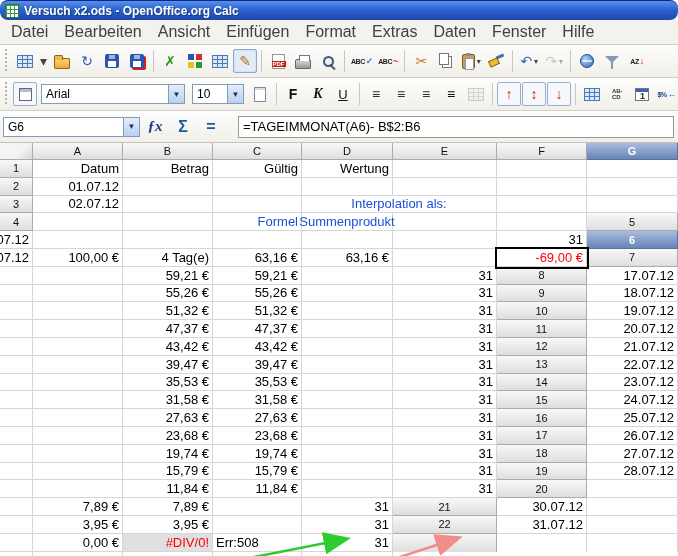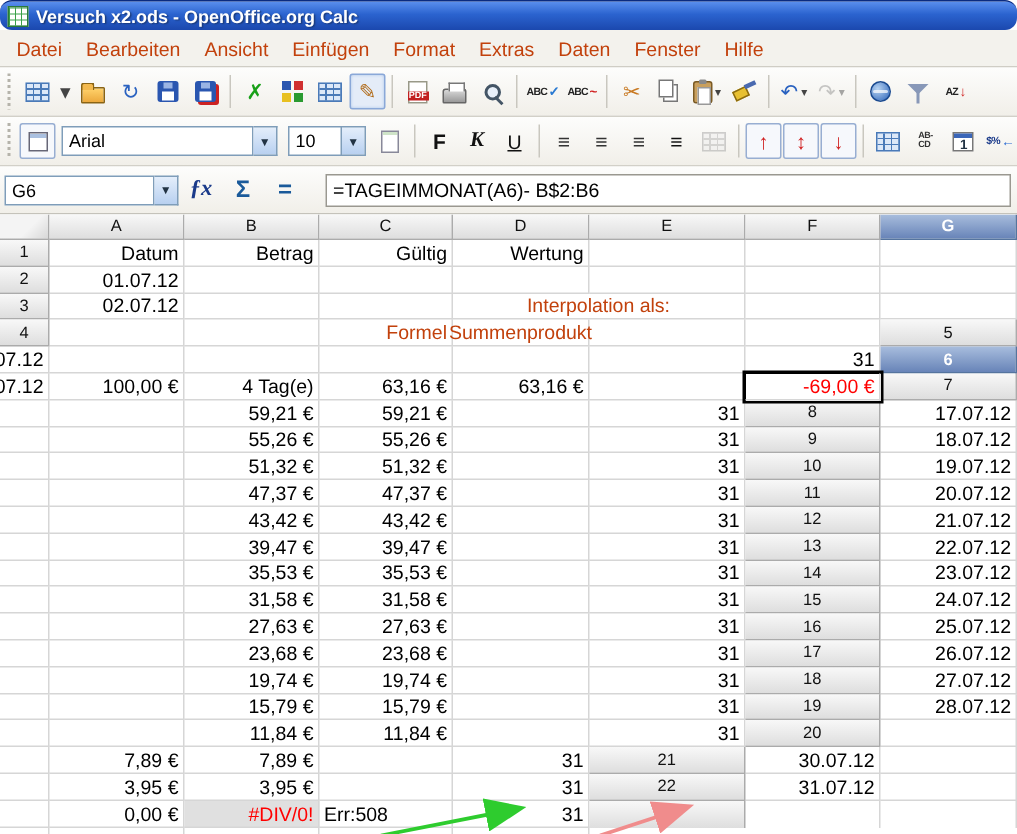--- a/index.html
+++ b/index.html
@@ -10,21 +10,21 @@
   
   .titlebar{height:20px;background:linear-gradient(180deg,#5a8fee 0%,#2b63cf 45%,#1b48ae 100%);
     border-top:1px solid #0a2a80;display:flex;align-items:center;gap:5px;padding:0 5px;border-radius:8px;}
   .app-icon{width:14px;height:14px;background:#fff;border:1px solid #2a7a3a;flex:0 0 auto;
     background-image:linear-gradient(#39a048 1px,transparent 1px),linear-gradient(90deg,#39a048 1px,transparent 1px);
     background-size:4px 4px;}
   .titletext{color:#fff;font-weight:bold;font-size:12px;text-shadow:1px 1px 1px #1a3a7a;white-space:nowrap;}
 
   
   .menubar{height:25px;background:#f3f2ed;border-bottom:1px solid #cfcdc5;display:flex;align-items:center;padding:0 3px;}
-  .menu-item{font-size:13px;color:#c2410c;padding:3px 8px;white-space:nowrap;}
+  .menu-item{font-size:16px;color:#404040;padding:3px 8px;white-space:nowrap;}
 
   
   .toolbar{height:33px;background:linear-gradient(180deg,#fdfdfc,#f1efe9);border-bottom:1px solid #d2d0c8;
     display:flex;align-items:center;padding:0 2px;gap:1px;white-space:nowrap;overflow:hidden;}
   .grip{width:6px;height:24px;margin:0 3px 0 1px;
     background:repeating-linear-gradient(180deg,#b5b3aa 0 2px,transparent 2px 4px);background-size:2px 100%;background-repeat:no-repeat;background-position:2px 0;}
   .sep{width:1px;height:22px;background:#c9c7bf;margin:0 3px;flex:0 0 auto;}
   .tbtn{height:24px;min-width:24px;display:inline-flex;align-items:center;justify-content:center;border:1px solid transparent;border-radius:2px;position:relative;flex:0 0 auto;padding:0 1px;}
   .tbtn.pressed{border:1px solid #8aa8d8;background:#e4ecf8;box-shadow:inset 0 0 2px #aac4e8;}
   .tbtn.boxed{border:1px solid #98aed2;background:#f6f8fc;}
@@ -68,42 +68,42 @@
   .i-funnel{width:0;height:0;border-left:7px solid transparent;border-right:7px solid transparent;border-top:7px solid #8898b8;position:relative;margin-top:-4px;}
   .i-funnel::after{content:"";position:absolute;left:-1px;top:-2px;width:2px;height:8px;background:#8898b8;}
   .i-calendar{width:14px;height:13px;background:#fff;border:1px solid #777;position:relative;margin-top:1px;}
   .i-calendar::before{content:"";position:absolute;left:0;top:0;right:0;height:3px;background:#3a66b8;}
   .i-calendar::after{content:"1";position:absolute;left:4px;bottom:-1px;font-size:9px;font-weight:bold;color:#234;}
   .i-styles{width:13px;height:13px;background:#fff;border:1px solid #667;box-shadow:inset 0 3px 0 #aac0e0;}
 
   
   .formulabar{height:32px;background:linear-gradient(180deg,#fdfdfc,#f1efe9);border-bottom:1px solid #c4c2ba;display:flex;align-items:center;padding:0 3px;gap:2px;}
   .namebox{display:flex;align-items:center;border-radius:7px;}
-  .namebox input{width:100px;height:20px;border:1px solid #7f9db9;font-size:12px;padding:0 4px;font-family:"Liberation Sans",sans-serif;}
+  .namebox input{width:121px;height:20px;border:1px solid #7f9db9;font-size:12px;padding:0 4px;font-family:"Liberation Sans",sans-serif;}
   .ddbtn{width:16px;height:20px;border:1px solid #7f9db9;border-left:none;background:linear-gradient(180deg,#e4eefb,#b8d0f0);font-size:8px;display:flex;align-items:center;justify-content:center;color:#234;}
   .fbtn{width:26px;height:24px;display:flex;align-items:center;justify-content:center;border:1px solid transparent;border-radius:2px;}
   .fx{font-family:"Liberation Serif",serif;font-style:italic;font-weight:bold;font-size:15px;color:#1a3a8a;}
   .sigma{font-size:16px;font-weight:bold;color:#1a5a9a;}
   .equals{font-size:16px;font-weight:bold;color:#1a5a9a;}
   .formula-input{flex:1;height:22px;border:1px solid #9a9890;background:#fff;font-size:13px;padding:0 4px;font-family:"Liberation Sans",sans-serif;margin-right:1px;margin-left:12px;}
 
   
   .grid{position:absolute;left:0;top:143px;width:678px;height:413px;display:grid;
     grid-template-columns:33px 90px 90px 89px 91px 104px 90px 91px;
     grid-template-rows:17px repeat(22,17.8px) minmax(0,1fr);
     background:#fff;overflow:hidden;}
   .hcell{background:linear-gradient(180deg,#f8f8f8,#dedede);border-right:1px solid #ababab;border-bottom:1px solid #ababab;
     font-size:11px;color:#111;display:flex;align-items:center;justify-content:center;overflow:hidden;}
   .hcell.hsel{background:linear-gradient(180deg,#a8bddd,#6884b8);color:#fff;font-weight:bold;border-color:#55749e;}
   .corner{background:linear-gradient(135deg,#f4f4f4 60%,#d8d8d8);border-right:1px solid #ababab;border-bottom:1px solid #ababab;}
   .cell{border-right:1px solid #d6d6d6;border-bottom:1px solid #d6d6d6;font-size:13px;color:#000;
     display:flex;align-items:center;justify-content:flex-end;padding:0 3px;white-space:nowrap;overflow:hidden;}
   .cell.center{justify-content:center;overflow:visible;}
   .cell.left{justify-content:flex-start;}
-  .cell.pink{color:#c2410c;}
+  .cell.pink{color:#1d4ed8;}
   .cell.red{color:#ff0000;}
   .cell.errbg{background:#e0e0e0;}
   .cell.sel{position:relative;z-index:3;box-shadow:0 0 0 2px #000;}
   .cell.part,.hcell.part{border-bottom:none;}
 
   .ann{position:absolute;left:0;top:0;z-index:6;pointer-events:none;}
 </style>
 </head>
 <body>
 

